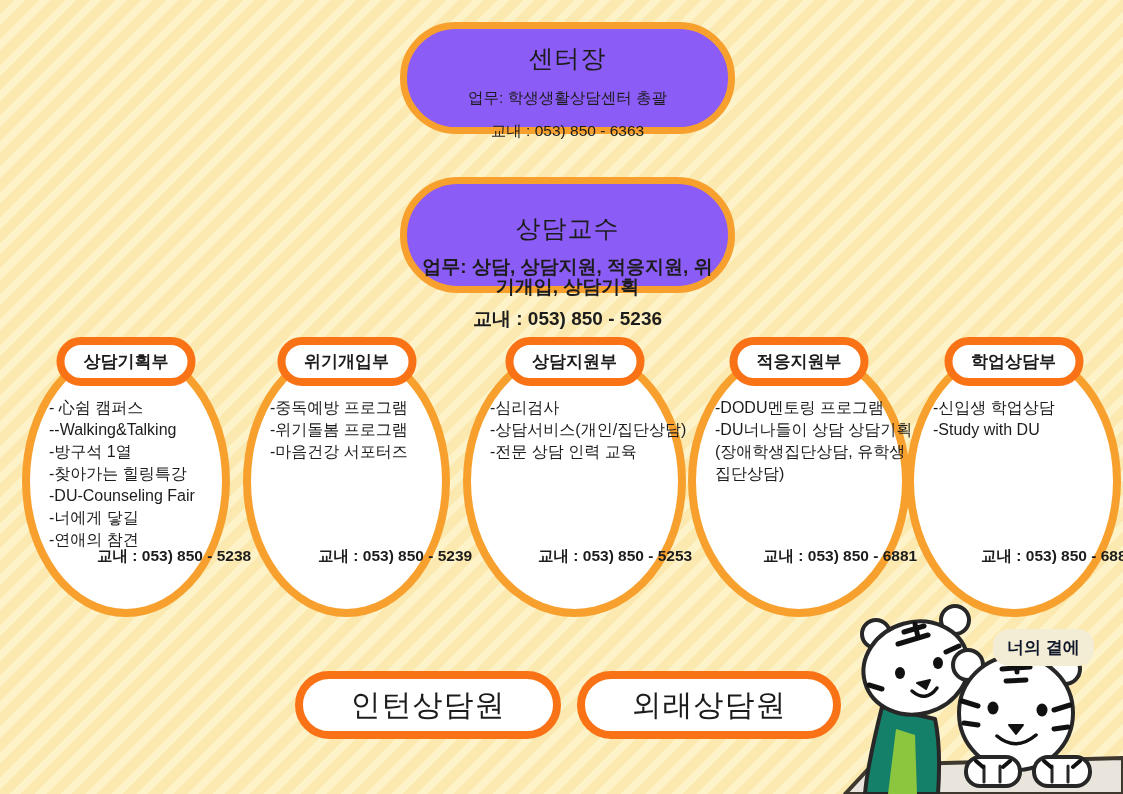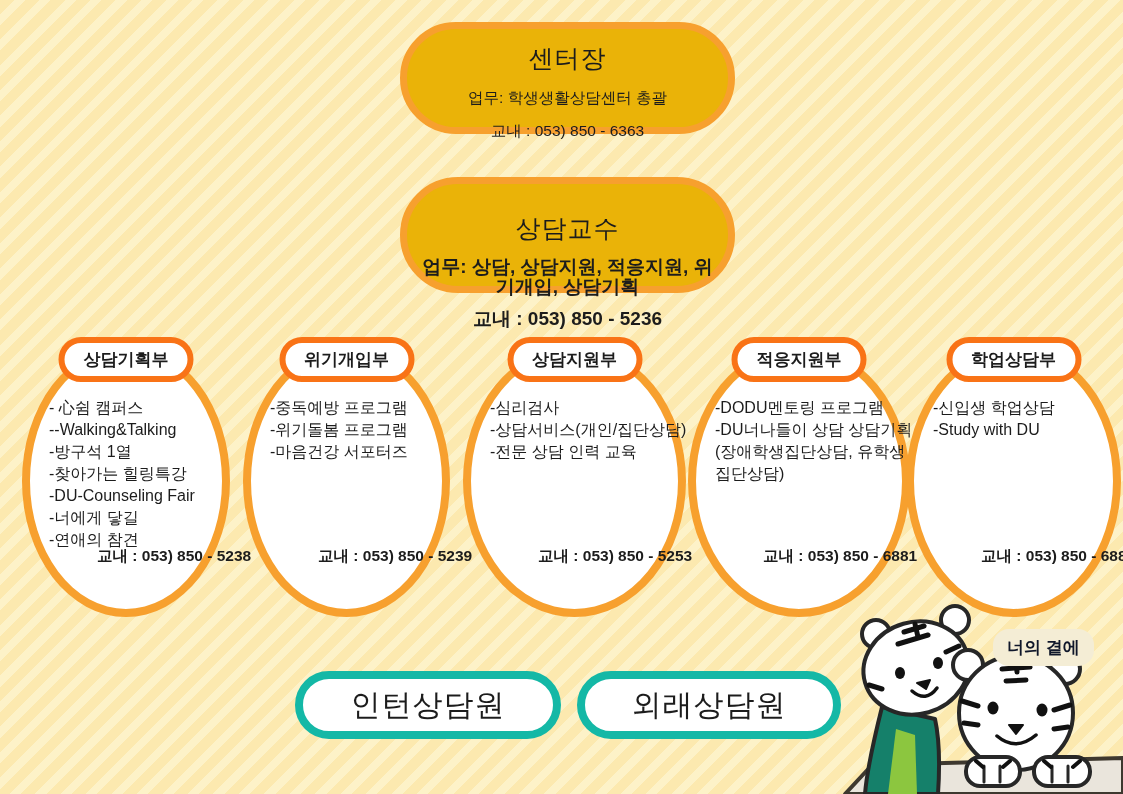--- a/index.html
+++ b/index.html
@@ -5,43 +5,43 @@
   html,body{margin:0;padding:0;}
   body{
     width:1123px;height:794px;position:relative;overflow:hidden;
     background:repeating-linear-gradient(135deg,#fce9af 0 10px,#fdf2c8 10px 18px);
     font-family:"Liberation Sans","DejaVu Sans",sans-serif;
     color:#1c1c1c;
   }
   .canvas{position:absolute;inset:0;}
   
   .top-box{
-    position:absolute;background:#eab308;border:7px solid #f7a02e;
+    position:absolute;background:#8b5cf6;border:7px solid #f7a02e;
     border-radius:58px;text-align:center;box-sizing:border-box;
   }
   .top-box .tb-title{margin:0;font-weight:500;font-size:25px;letter-spacing:1px;}
   .top-box .tb-line{margin:12px;}
   #box-director{left:400px;top:22px;width:335px;height:112px;padding-top:13px;}
   #box-director .tb-lines{margin-top:11px;font-size:15.5px;line-height:21px;}
   #box-professor{left:400px;top:177px;width:335px;height:116px;padding-top:28px;}
   #box-professor .tb-lines{margin-top:12px;font-size:19px;line-height:20px;font-weight:bold;}
   
   .dept{position:absolute;height:272px;}
   .dept-oval{position:absolute;inset:0;background:#fff;border:8px solid #f7a02e;border-radius:50%;box-sizing:border-box;}
   .dept-pill{
     position:absolute;top:-8px;left:50%;transform:translateX(-50%);
-    background:#fff;border:6px solid #f97316;border-radius:26px;
+    background:#fff;border:8px solid #f97316;border-radius:26px;
     padding:5px 19px;font-weight:700;font-size:17px;white-space:nowrap;
   }
   .dept-lines{position:absolute;top:52px;left:27px;right:12px;font-size:16px;line-height:22px;}
   .dept-line{white-space:nowrap;}
   .dept-phone{position:absolute;top:201px;left:27px;font-weight:700;font-size:15.5px;white-space:nowrap;margin-left:48px;}
   
   .bottom-pill{
-    position:absolute;background:#fff;border:8px solid #14b8a6;border-radius:42px;
+    position:absolute;background:#fff;border:8px solid #f97316;border-radius:42px;
     display:flex;align-items:center;justify-content:center;
     font-size:30px;font-weight:500;box-sizing:border-box;letter-spacing:1px;
   }
   #pill-intern{left:295px;top:671px;width:266px;height:68px;}
   #pill-visiting{left:577px;top:671px;width:264px;height:68px;}
   
   #mascot-svg{position:absolute;left:838px;top:589px;width:285px;height:205px;}
   .speech-bubble{
     position:absolute;left:993px;top:629px;background:#f4edd5;border-radius:16px;
     padding:7px 14px;font-weight:700;font-size:17px;color:#0f172a;white-space:nowrap;

